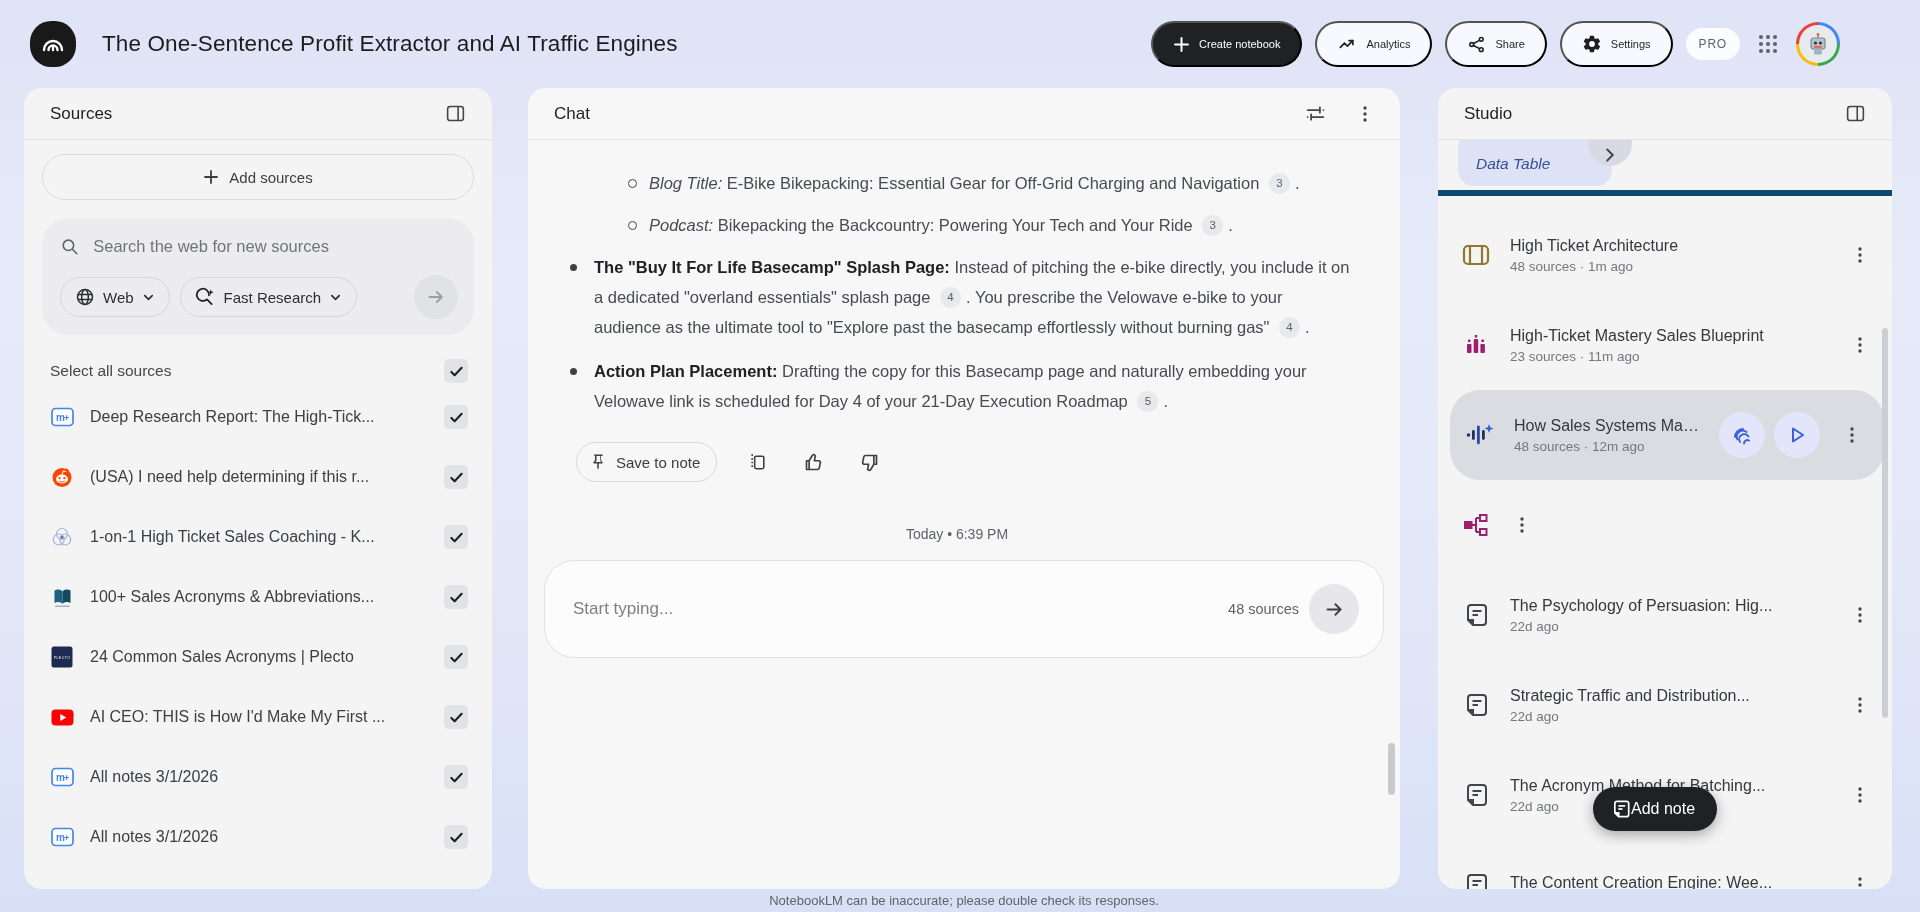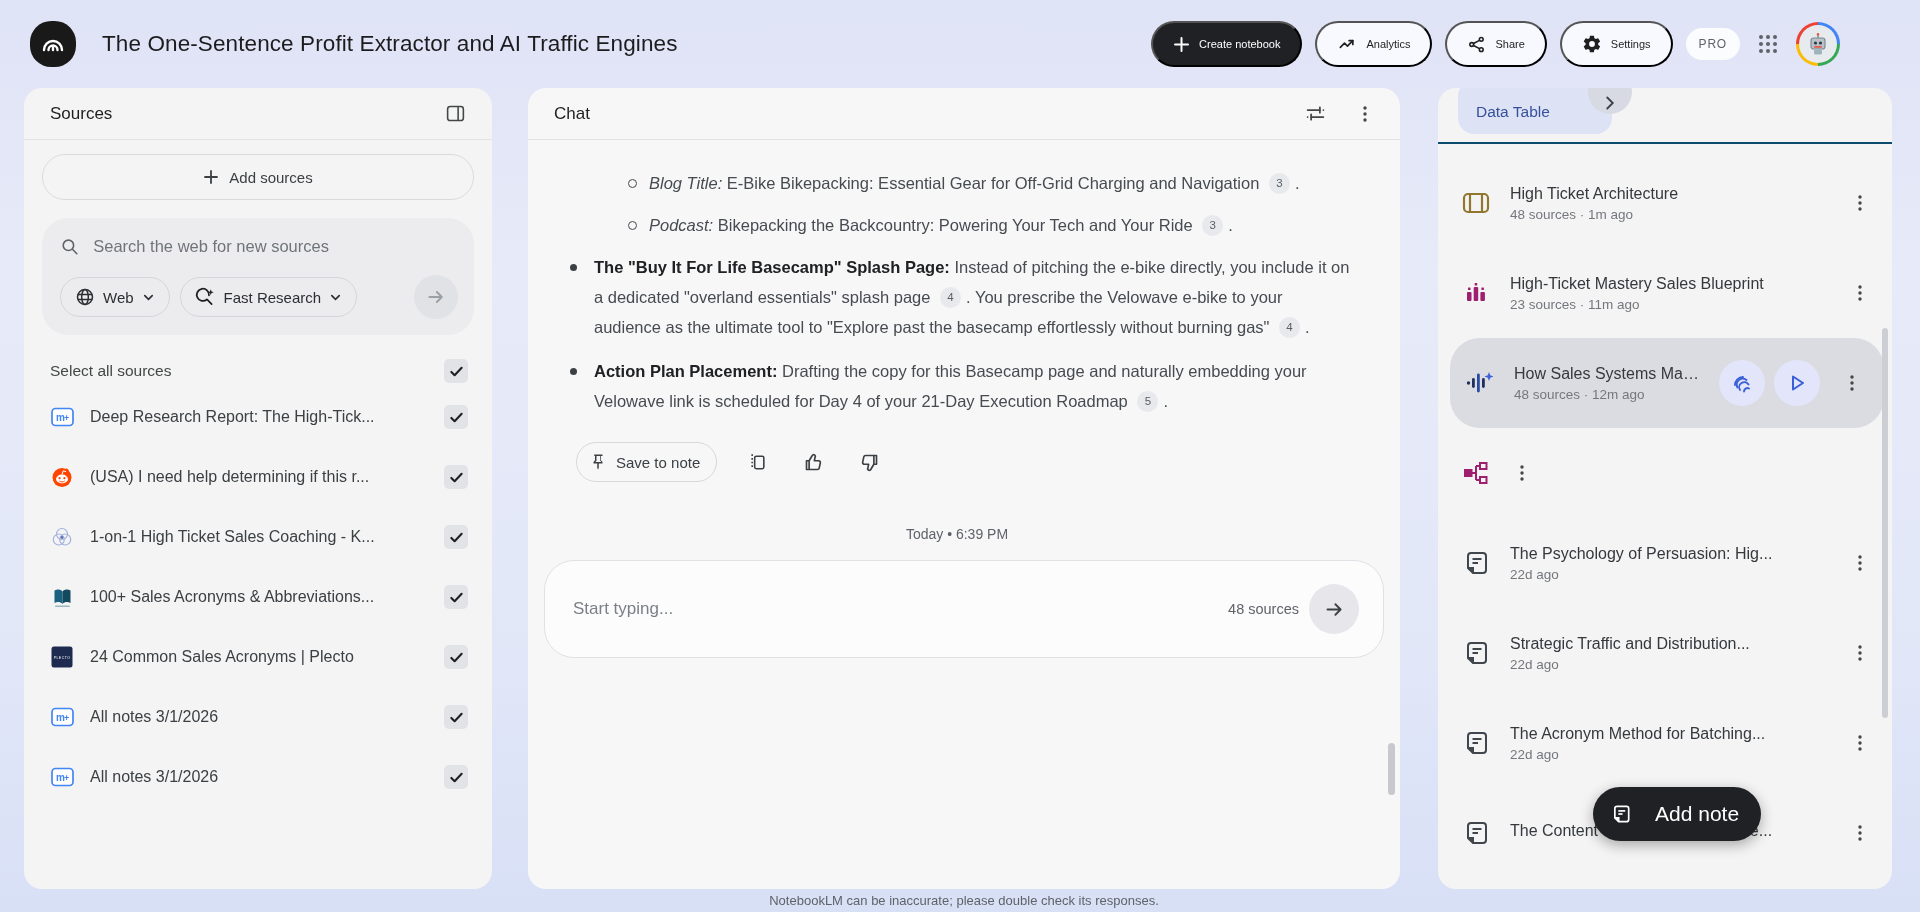--- a/index.html
+++ b/index.html
@@ -82,40 +82,40 @@
                display:flex; align-items:center; padding:0 24px 0 28px; }
   .input-bar input { flex:1; border:none; outline:none; background:transparent; font-size:17px; color:#3c4043; font-family:inherit; }
   .input-bar input::placeholder { color:#7c8086; }
   .src-count { font-size:14.5px; color:#5f6368; margin-right:10px; white-space:nowrap; }
   .send-btn { width:50px; height:50px; border-radius:50%; border:none; background:#e7e7eb; color:#3c4043;
               display:flex; align-items:center; justify-content:center; cursor:pointer; }
   .chat-sb { position:absolute; right:5px; top:655px; width:7px; height:52px; border-radius:4px; background:#c7c9ce; }
   .disclaimer { position:absolute; left:528px; width:872px; bottom:4px; text-align:center; font-size:13px; color:#5f6368; }
 
   
-  .chip-row { height:56px; position:relative; overflow:hidden; border-bottom:2px solid #0c4a6e; }
+  .chip-row { height:56px; position:relative; overflow:hidden; border-bottom:6px solid #0c4a6e;font-style:italic; }
   .dt-chip { position:absolute; left:20px; top:-8px; height:54px; border-radius:16px; background:#dde3f5;
              color:#36509c; font-size:15.5px; display:flex; align-items:flex-end; padding:0 62px 13px 18px; cursor:pointer; }
   .dt-circle { position:absolute; left:150px; top:-18px; width:44px; height:44px; border-radius:50%;
                background:#d7dae3; display:flex; align-items:flex-end; justify-content:center; color:#3c4043;
                font-size:19px; cursor:pointer; }
   .studio-list { position:relative; padding-top:14px; }
   .st-row { height:90px; display:flex; align-items:center; gap:18px; padding:0 20px 0 22px; cursor:pointer; }
   .st-row.selected { background:#dbdce1; border-radius:30px; margin:0 8px 0 12px; padding-left:14px; }
   .st-icon { width:32px; flex:0 0 auto; display:flex; justify-content:center; }
   .st-text { flex:1; min-width:0; }
   .st-title { font-size:16px; color:#35383c; white-space:nowrap; overflow:hidden; text-overflow:ellipsis; }
   .st-meta { font-size:13.5px; color:#74777c; margin-top:4px; }
   .st-actions { display:flex; gap:9px; margin-right:2px; }
   .round-act { width:46px; height:46px; border-radius:50%; border:none; background:#e3e6fa; display:flex;
                align-items:center; justify-content:center; cursor:pointer; }
   .kebab { flex:0 0 auto; }
   .studio-sb { position:absolute; right:4px; top:240px; width:6px; height:390px; border-radius:3px; background:#cdced3; }
-  .add-note { position:absolute; left:155px; top:699px; height:54px; border-radius:27px; border:none; background:#202124;
-              color:#fff; font-size:21px; display:flex; align-items:center; gap:24px; padding:0 22px 0 18px;
+  .add-note { position:absolute; left:155px; top:699px; height:44px; border-radius:27px; border:none; background:#202124;
+              color:#fff; font-size:16px; display:flex; align-items:center; gap:0; padding:0 22px 0 18px;
               cursor:pointer; box-shadow:0 4px 14px rgba(0,0,0,.32); }
 </style>
 </head>
 <body>
 
 <header class="app-header">
   <div class="logo">
     <svg width="28" height="28" viewBox="0 0 28 28" fill="none" stroke="#fff" stroke-width="2.4" stroke-linecap="round">
       <path d="M5 20a9 9 0 0 1 18 0"></path>
       <path d="M9.5 20a4.5 4.5 0 0 1 9 0"></path>
@@ -328,20 +328,34 @@
           </svg>
       </span>
       <span class="stitle">24 Common Sales Acronyms | Plecto</span>
       <span class="cbx">
           <svg width="15" height="15" viewBox="0 0 16 16" fill="none" stroke="#1f1f1f" stroke-width="2.2" stroke-linecap="round" stroke-linejoin="round">
             <path d="M2.5 8.5l3.5 3.5 7.5-8"></path>
           </svg>
         </span>
     </div>
 
+    <div class="src-row">
+      <span class="sicon">
+        <svg width="23" height="17" viewBox="0 0 23 17">
+            <rect x="0.5" y="0.5" width="22" height="16" rx="4" fill="#ff0000"></rect>
+            <path d="M9.3 5l6 3.5-6 3.5z" fill="#fff"></path>
+          </svg>
+      </span>
+      <span class="stitle">AI CEO: THIS is How I'd Make My First ...</span>
+      <span class="cbx">
+          <svg width="15" height="15" viewBox="0 0 16 16" fill="none" stroke="#1f1f1f" stroke-width="2.2" stroke-linecap="round" stroke-linejoin="round">
+            <path d="M2.5 8.5l3.5 3.5 7.5-8"></path>
+          </svg>
+        </span>
+    </div>
 
     <div class="src-row">
       <span class="sicon">
         <svg width="23" height="20" viewBox="0 0 23 20">
             <rect x="1" y="1.5" width="21" height="17" rx="3.5" fill="#fff" stroke="#4285f4" stroke-width="1.7"></rect>
             <text x="5" y="14" font-size="10" font-weight="bold" fill="#4285f4" font-family="Liberation Sans,sans-serif">m</text>
             <text x="13" y="13.5" font-size="9" font-weight="bold" fill="#4285f4" font-family="Liberation Sans,sans-serif">+</text>
           </svg>
       </span>
       <span class="stitle">All notes 3/1/2026</span>
@@ -446,20 +460,29 @@
           <path d="M4 12h15M13 6l6 6-6 6"></path>
         </svg>
     </button>
   </div>
   <div class="chat-sb"></div>
 </section>
 
 <div class="disclaimer">NotebookLM can be inaccurate; please double check its responses.</div>
 
 <section class="panel" id="studio-panel">
+  <div class="phead">
+    <span class="ptitle">Studio</span>
+    <button class="icon-btn">
+      <svg width="21" height="21" viewBox="0 0 24 24" fill="none" stroke="#444746" stroke-width="1.8">
+          <rect x="3" y="4" width="18" height="16" rx="3"></rect>
+          <line x1="14" y1="4" x2="14" y2="20"></line>
+        </svg>
+    </button>
+  </div>
 
   <div class="chip-row">
     <div class="dt-chip">
         <span>Data Table</span>
       </div>
     <div class="dt-circle">
       <svg width="16" height="22" viewBox="0 0 16 24" fill="none" stroke="#3c4043" stroke-width="2" stroke-linecap="round">
           <path d="M5 6l6 6-6 6"></path>
         </svg>
     </div>

